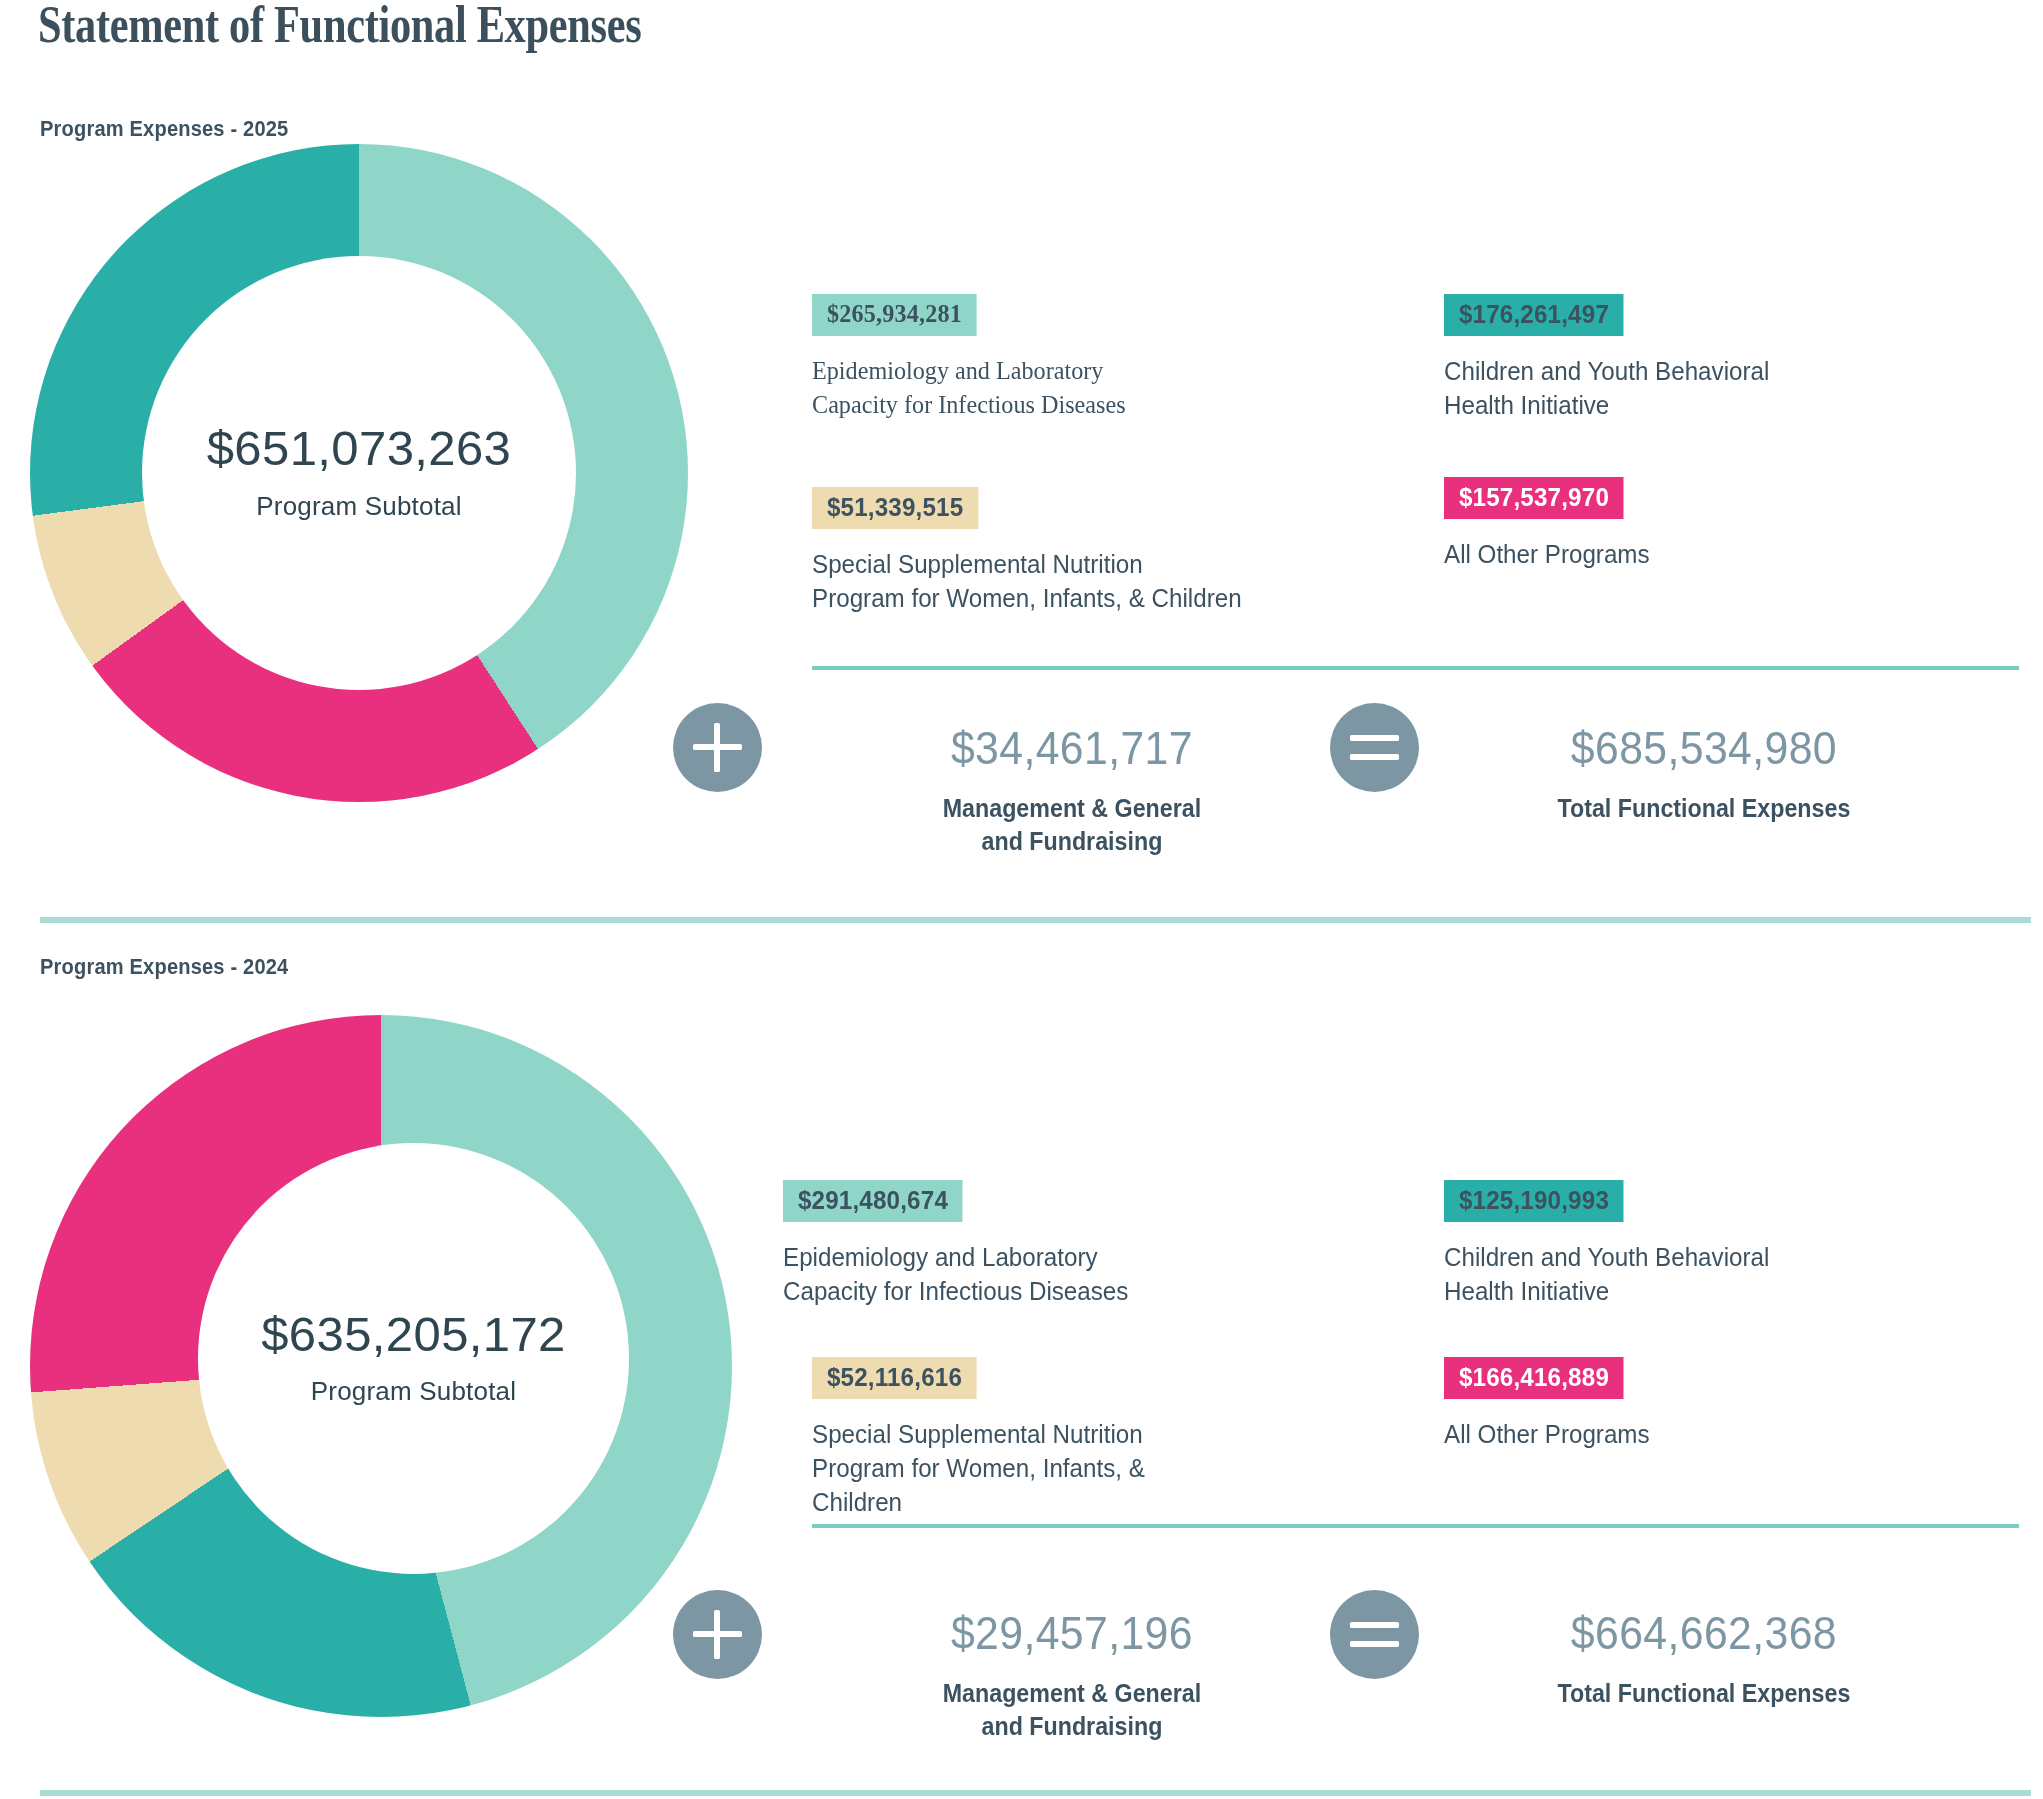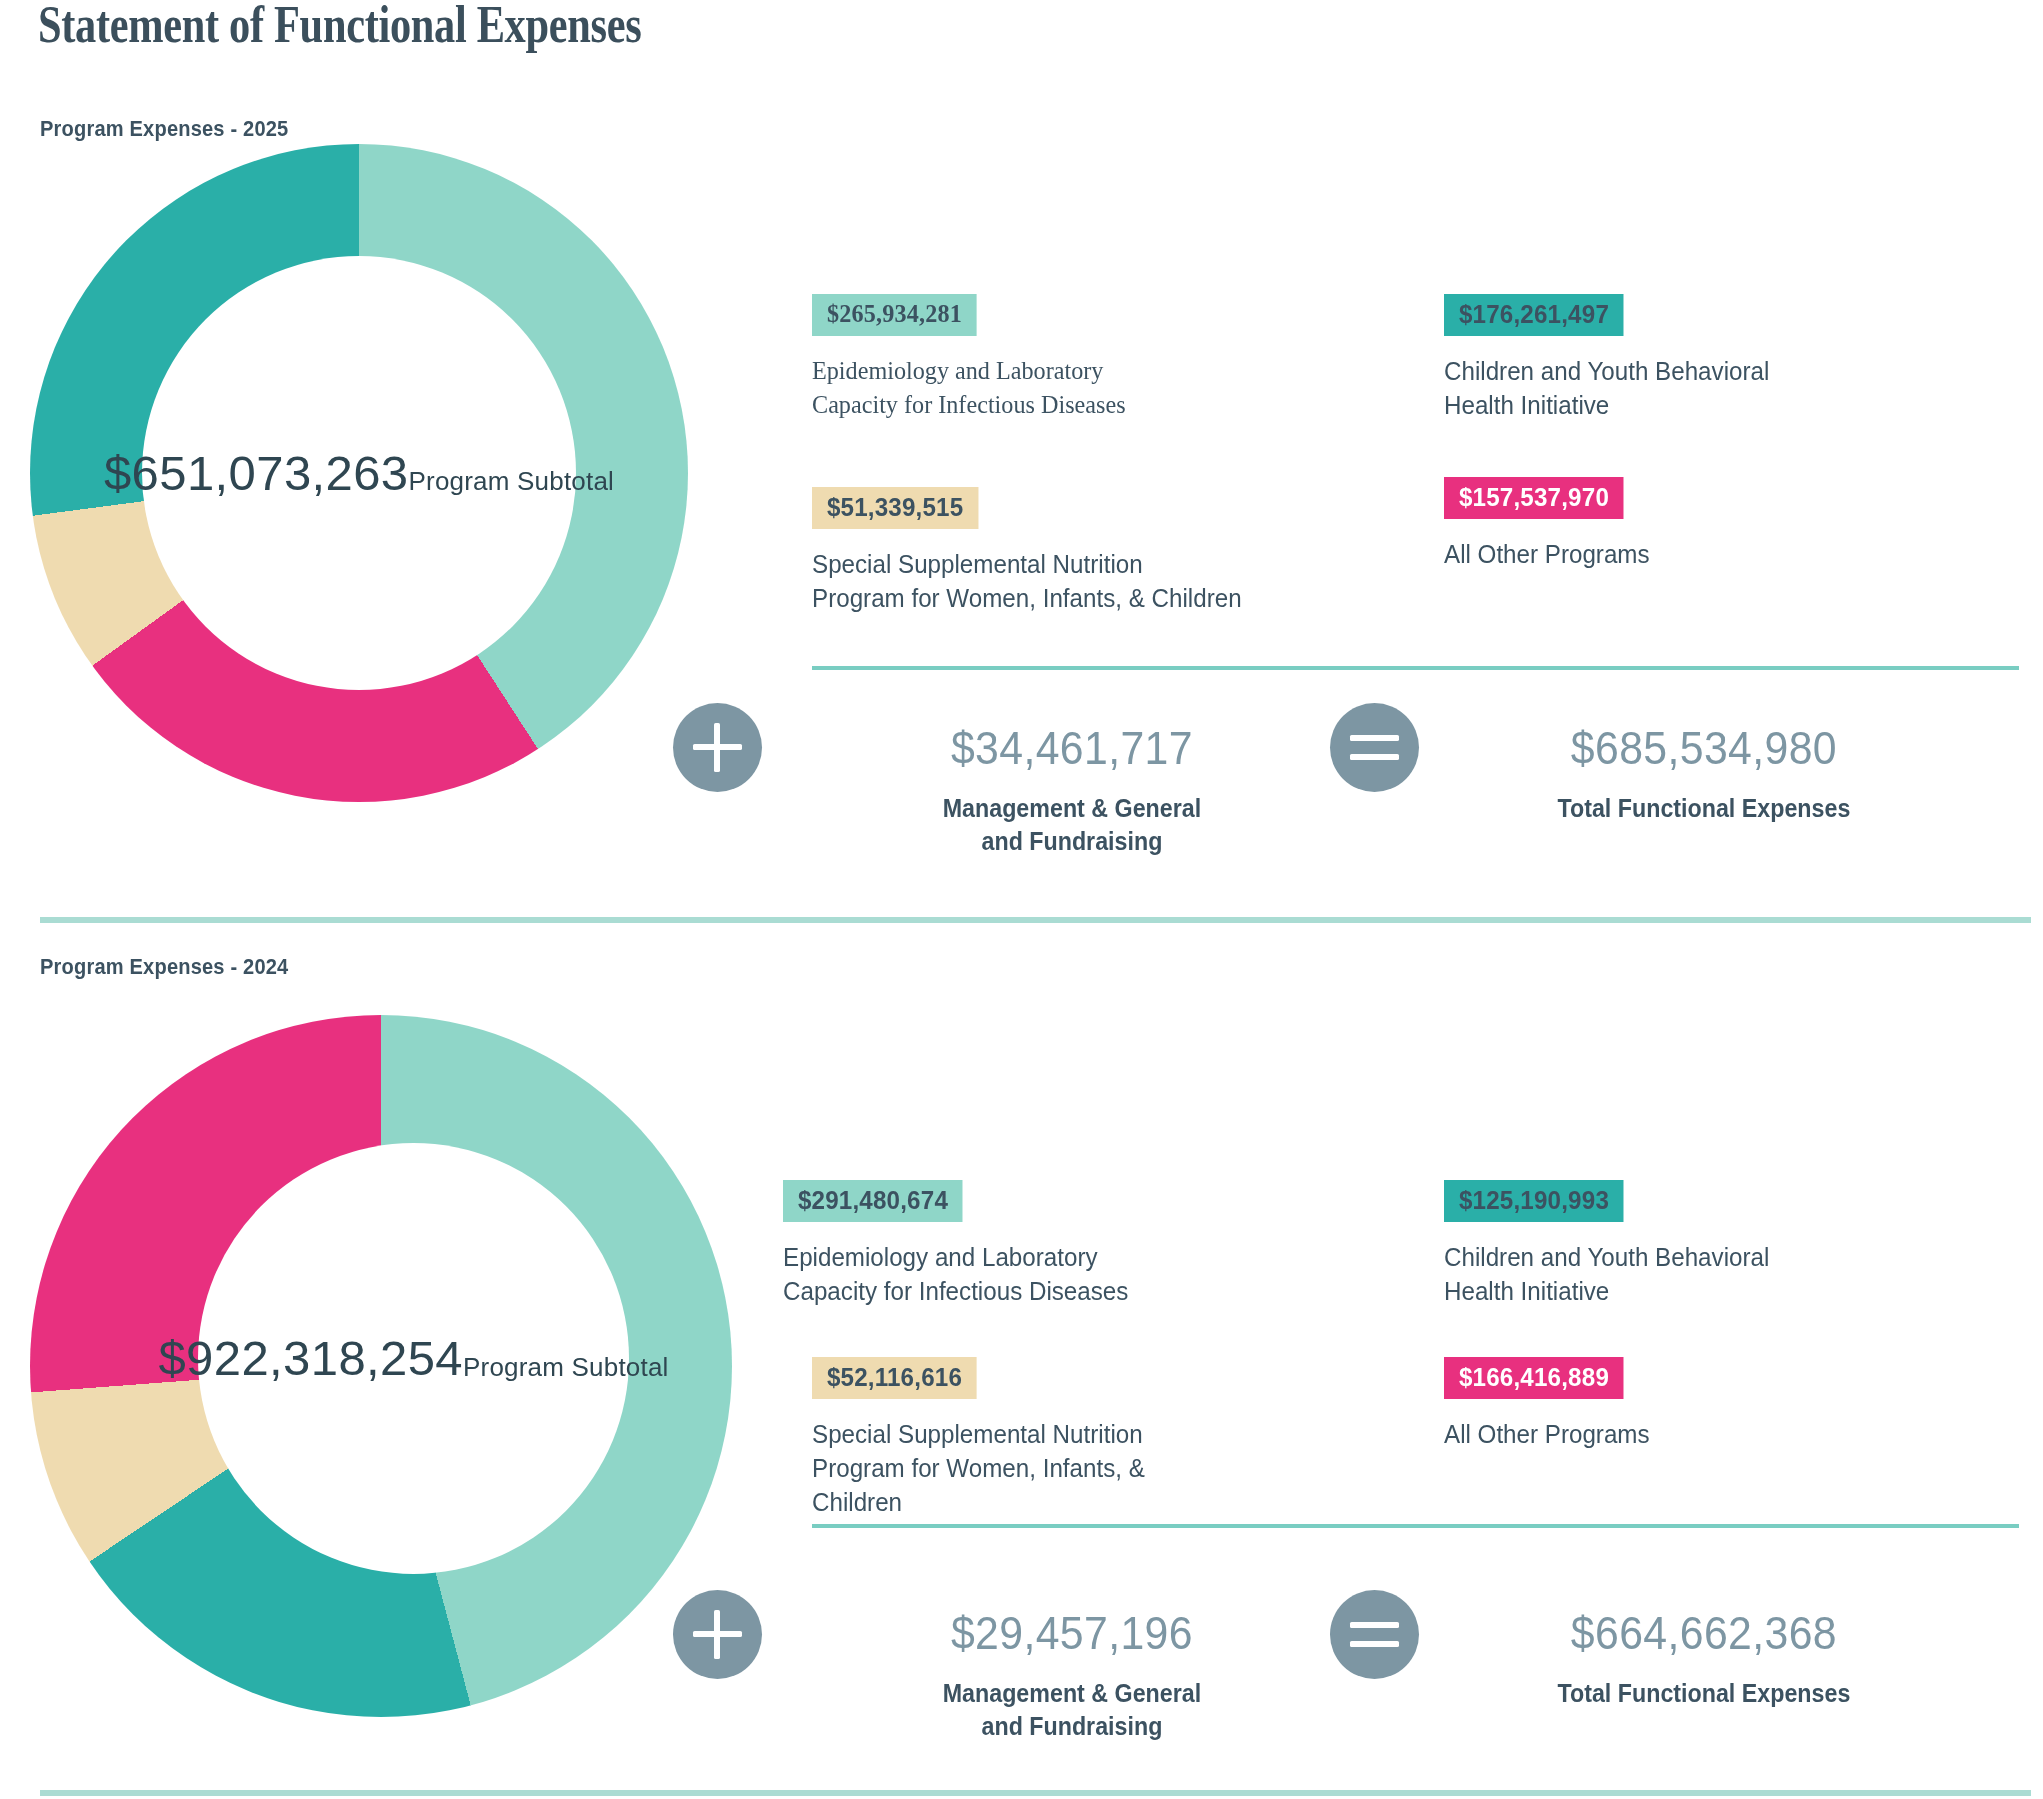--- a/index.html
+++ b/index.html
@@ -29,21 +29,21 @@
   
   .rule{position:absolute;background:#aadcd3;}
   .rule-full{left:40px;width:1991px;height:5.6px;}
   .rule-legend{height:4px;background:#79cdc2;}
 
   
   .donut-wrap{position:absolute;}
   .donut{position:absolute;left:0;top:0;border-radius:50%;}
   .donut-hole{
     position:absolute;border-radius:50%;background:#ffffff;
-    display:flex;align-items:center;justify-content:center;
+    display:flex;flex-direction:column;align-items:center;justify-content:center;
   }
   .donut-amount{
     font-size:49px;font-weight:400;color:#2f4651;letter-spacing:0.4px;
     line-height:1;white-space:nowrap;
   }
   .donut-sub{
     font-size:26px;font-weight:400;color:#2f4651;
     margin-top:17.6px;letter-spacing:0.2px;white-space:nowrap;
   }
 
@@ -140,21 +140,21 @@
     <div class="op-label">Total Functional Expenses</div>
   </div>
 
   <div class="rule rule-full" style="top:917px;"></div>
 
   <div class="section-label" style="top:954px;">Program Expenses - 2024</div>
 
   <div class="donut-wrap" id="donut-2024-wrap" style="left:30px;top:1015px;width:702px;height:702px;">
     <div class="donut" id="donut-2024" style="width: 702px; height: 702px; background: conic-gradient(rgb(143, 214, 200) 0deg, rgb(143, 214, 200) 165.196deg, rgb(42, 175, 168) 165.196deg, rgb(42, 175, 168) 236.147deg, rgb(239, 219, 176) 236.147deg, rgb(239, 219, 176) 265.684deg, rgb(232, 48, 127) 265.684deg, rgb(232, 48, 127) 360deg);"></div>
     <div class="donut-hole" style="left:168px;top:128px;width:431px;height:431px;">
-      <div class="donut-amount">$922,318,254</div>
+      <div class="donut-amount">$635,205,172</div>
       <div class="donut-sub">Program Subtotal</div>
     </div>
   </div>
 
   <div class="legend-item" style="left:783px;top:1180px;width:638px;">
     <span class="badge" style="background: rgb(143, 214, 200); color: rgb(60, 82, 97);">$291,480,674</span>
     <div class="legend-label">Epidemiology and Laboratory<br>Capacity for Infectious Diseases</div>
   </div>
 
   <div class="legend-item" style="left:1444px;top:1180px;width:607px;">

